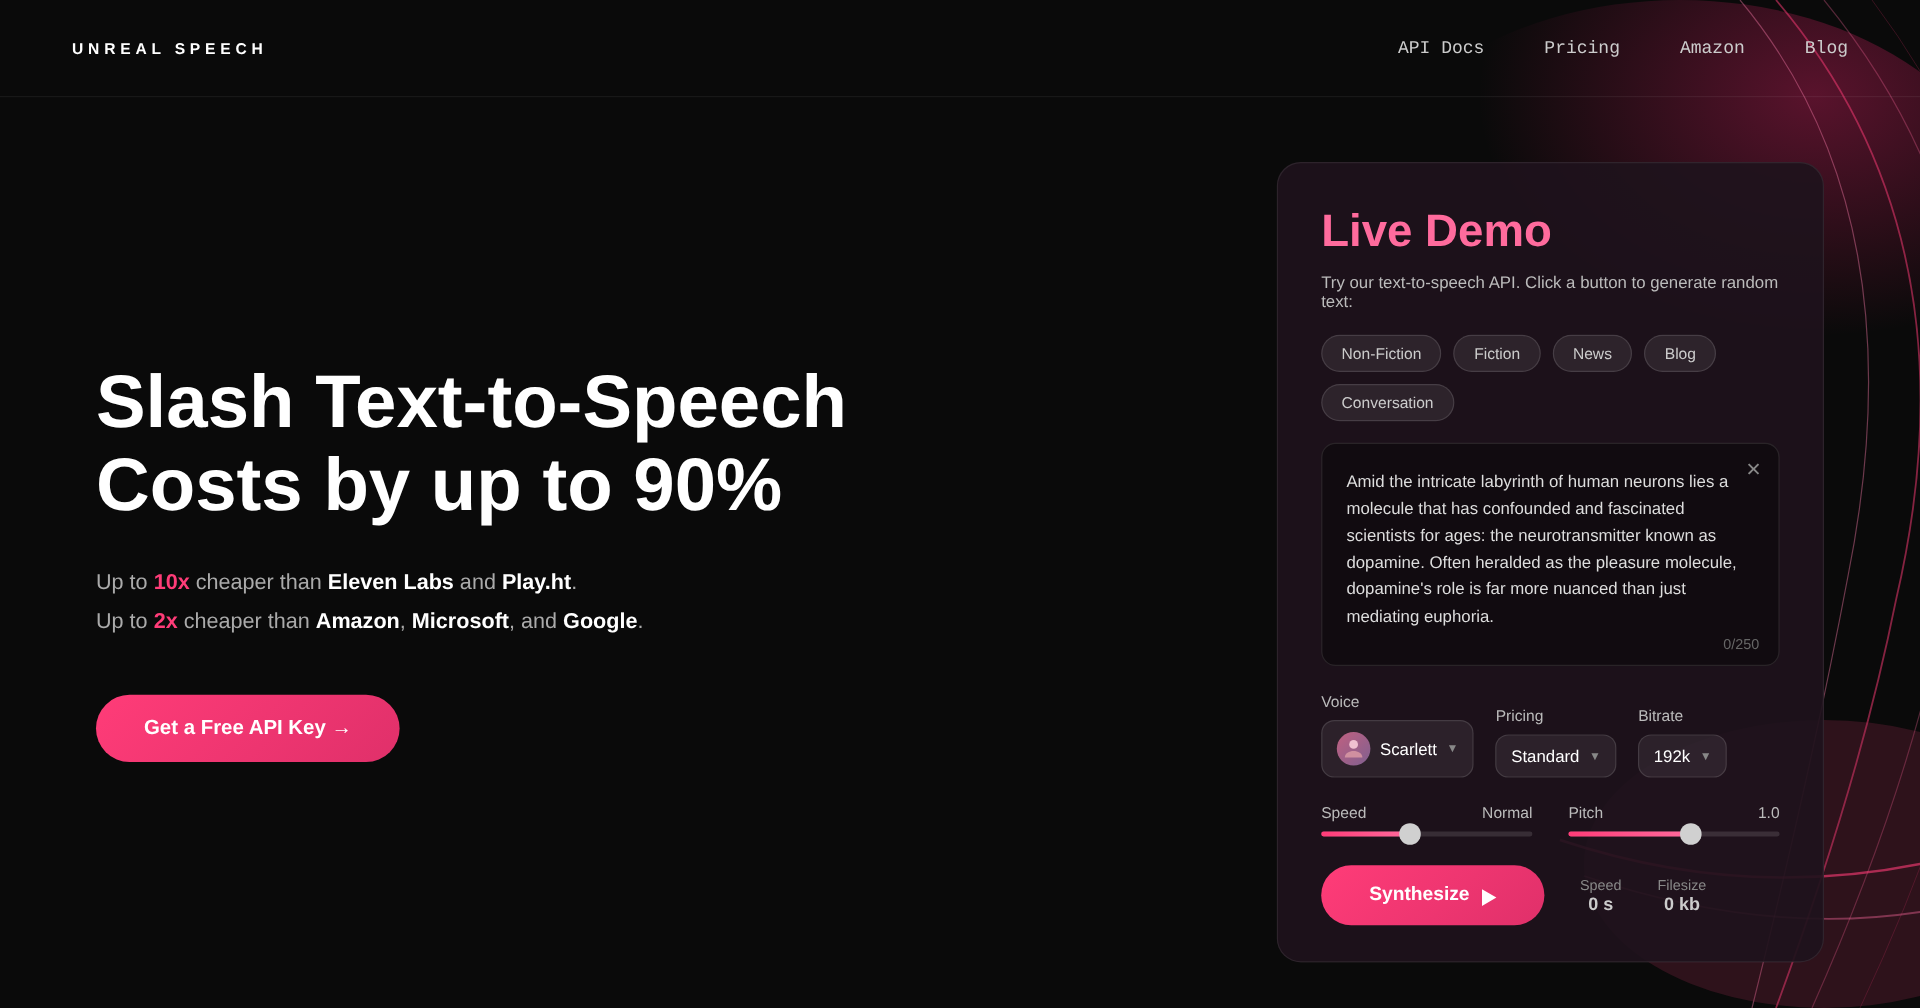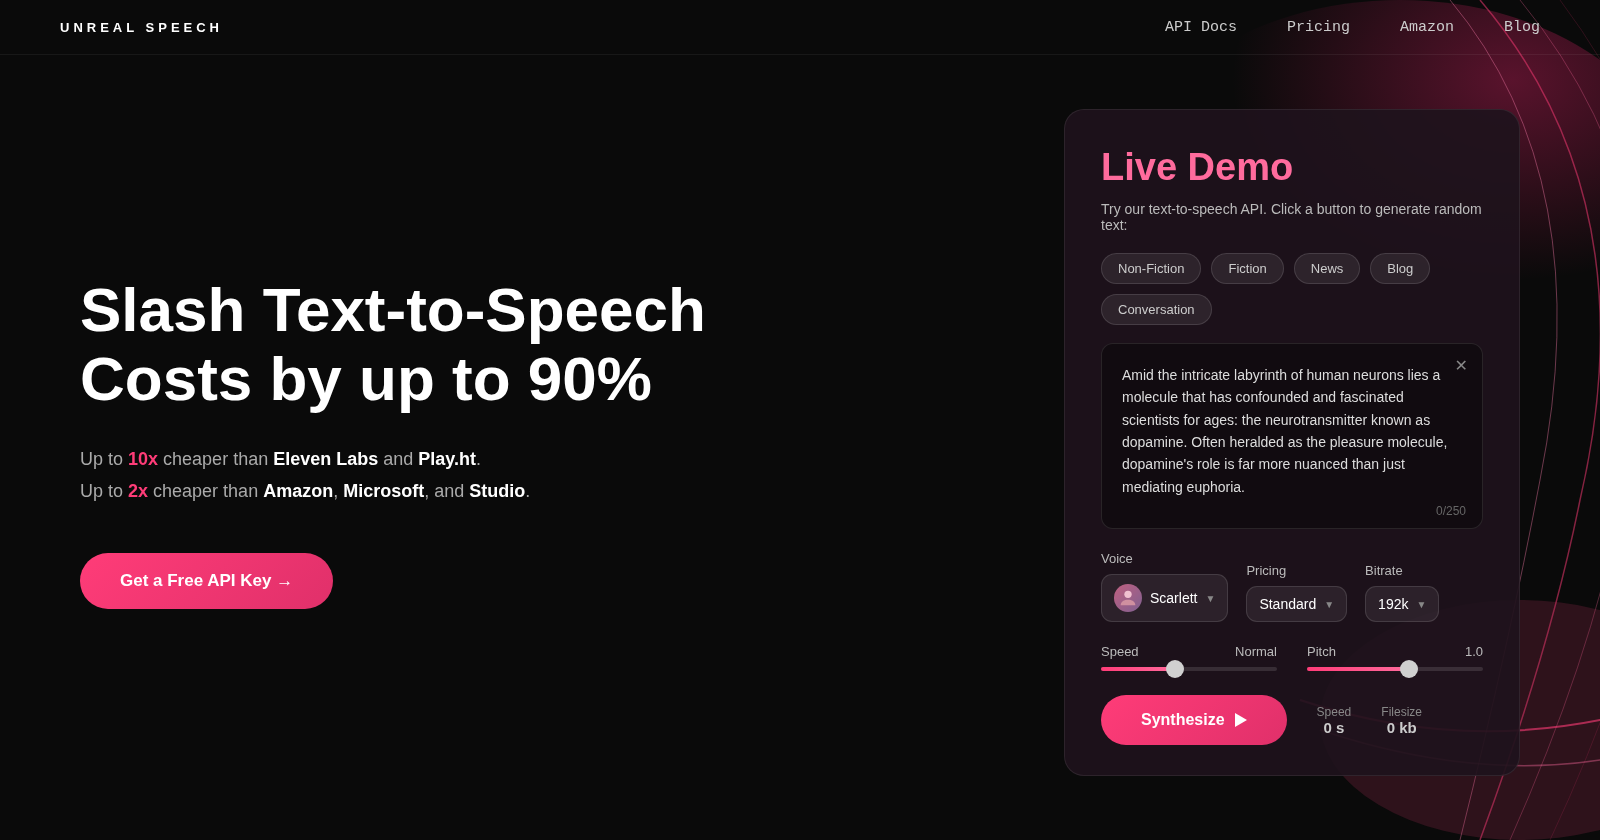--- a/index.html
+++ b/index.html
@@ -15,21 +15,21 @@
     }
 
     
     .navbar {
       position: relative;
       z-index: 10;
       display: flex;
       align-items: center;
       justify-content: space-between;
       padding: 0 60px;
-      height: 55px;
+      height: 81px;
       border-bottom: 1px solid rgba(255,255,255,0.06);
     }
     .nav-logo {
       font-size: 13px;
       font-weight: 600;
       letter-spacing: 4px;
       color: #fff;
       text-transform: uppercase;
     }
     .nav-links {
@@ -281,21 +281,21 @@
     .btn-synthesize {
       background: linear-gradient(135deg, #ff3c78, #e0306a);
       border: none;
       color: #fff;
       padding: 16px 40px;
       border-radius: 50px;
       font-size: 16px;
       font-weight: 600;
       cursor: pointer;
       display: flex;
-      align-items: center;
+      align-items: flex-end;
       gap: 10px;
     }
     .play-icon {
       width: 0;
       height: 0;
       border-top: 7px solid transparent;
       border-bottom: 7px solid transparent;
       border-left: 12px solid #fff;
     }
     .stat-group {
@@ -357,21 +357,21 @@
 
 <div class="main">
 
   <div class="hero">
     <h1 class="hero-title">
       <span>Slash Text-to-Speech</span><br>
       <span>Costs by up to </span><span class="accent">90%</span>
     </h1>
     <p class="hero-subtitle">
       Up to <span class="highlight-red">10x</span> cheaper than <span class="highlight-white">Eleven Labs</span> and <span class="highlight-white">Play.ht</span>.<br>
-      Up to <span class="highlight-red">2x</span> cheaper than <span class="highlight-white">Amazon</span>, <span class="highlight-white">Microsoft</span>, and <span class="highlight-white">Studio</span>.
+      Up to <span class="highlight-red">2x</span> cheaper than <span class="highlight-white">Amazon</span>, <span class="highlight-white">Microsoft</span>, and <span class="highlight-white">Google</span>.
     </p>
     <button class="btn-cta">Get a Free API Key →</button>
   </div>
 
   <div class="demo-panel">
     <div class="demo-title">Live Demo</div>
     <div class="demo-subtitle">Try our text-to-speech API. Click a button to generate random text:</div>
 
     <div class="category-buttons">
       <button class="cat-btn">Non-Fiction</button>

